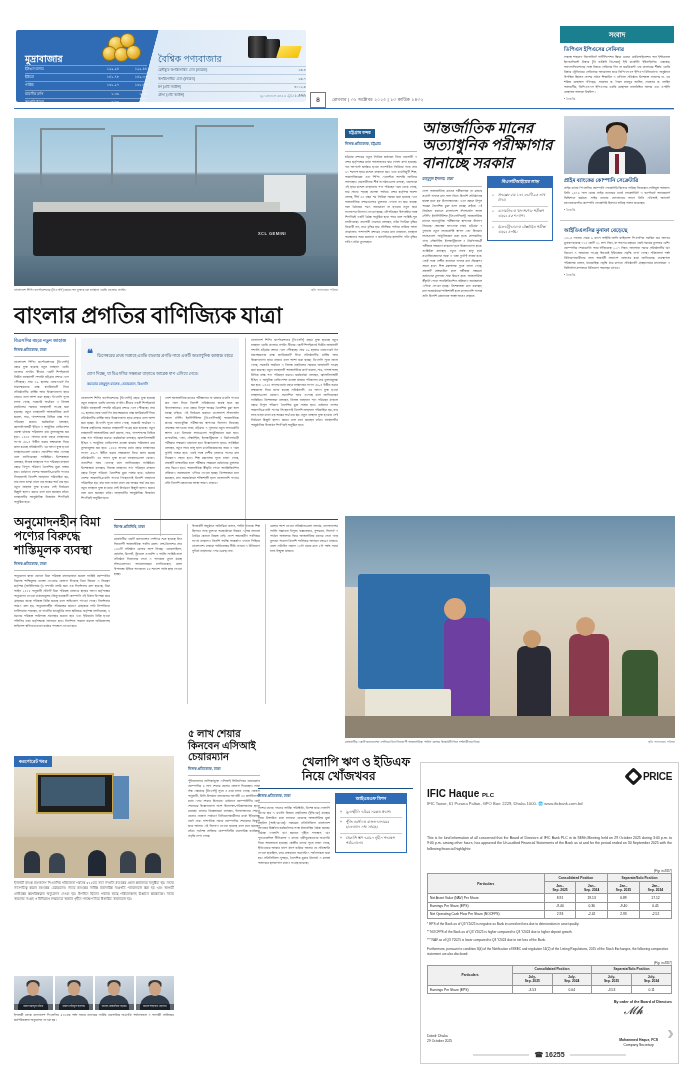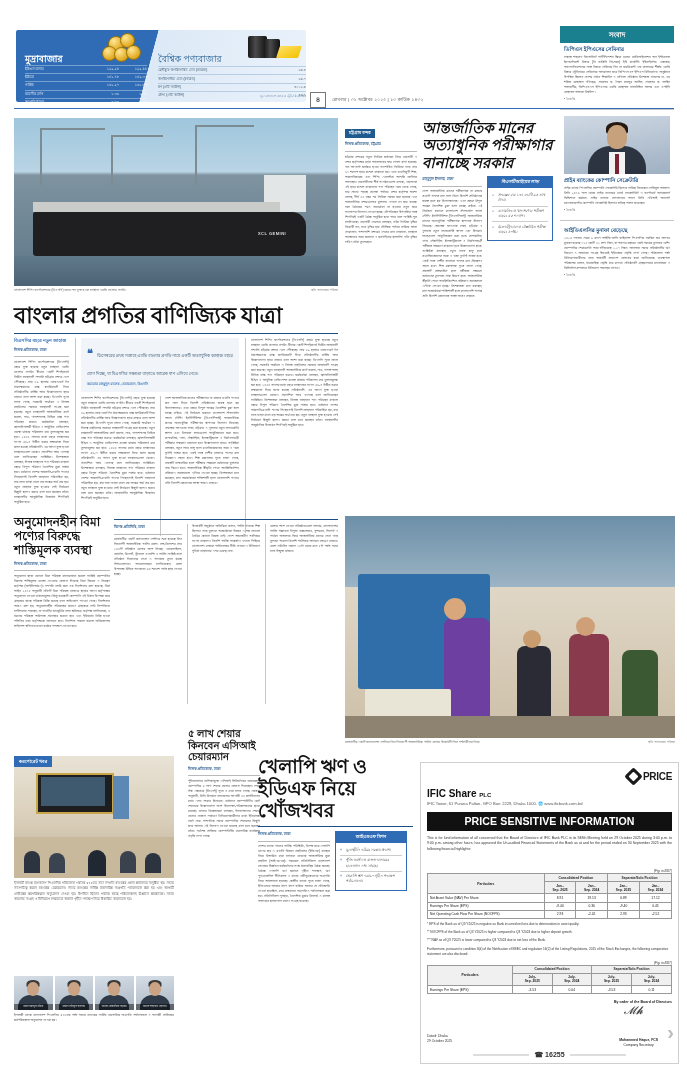--- a/index.html
+++ b/index.html
@@ -400,21 +400,21 @@
   </div>
 
   <div class="col" style="left:180px;top:728px;width:72px;margin-left:8px;">
     <h1 class="hd" style="font-size:10px;">৫ লাখ শেয়ার কিনবেন এসিআই চেয়ারম্যান</h1>
     <div class="byline" style="margin-top:3px;">নিজস্ব প্রতিবেদক, ঢাকা</div>
     <div class="rule" style="margin:2.5px 0;"></div>
     <div class="micro" style="height:250px;overflow:hidden;">পুঁজিবাজারে তালিকাভুক্ত এসিআই লিমিটেডের চেয়ারম্যান কোম্পানির ৫ লাখ শেয়ার কেনার ঘোষণা দিয়েছেন। ঢাকা স্টক এক্সচেঞ্জ (ডিএসই) সূত্রে এ তথ্য জানা গেছে। ঘোষণা অনুযায়ী, তিনি বিদ্যমান বাজারদরে আগামী ৩০ কার্যদিবসের মধ্যে এসব শেয়ার কিনবেন। বর্তমানে কোম্পানিটির মোট শেয়ারের উল্লেখযোগ্য অংশ উদ্যোক্তা-পরিচালকদের হাতে রয়েছে। বাজার বিশ্লেষকেরা বলছেন, উদ্যোক্তাদের শেয়ার কেনার ঘোষণা সাধারণ বিনিয়োগকারীদের মধ্যে ইতিবাচক বার্তা দেয়। সাম্প্রতিক সময়ে কোম্পানির শেয়ারদর কিছুটা কমে আসায় এই উদ্যোগ নেওয়া হয়েছে বলে মনে করছেন তাঁরা। সর্বশেষ প্রান্তিকে কোম্পানিটির ব্যবসায়িক কার্যক্রমে প্রবৃদ্ধি দেখা গেছে।</div>
   </div>
 
   <div class="col" style="left:258px;top:756px;width:155px;">
-    <h1 class="hd" style="font-size:19px;">খেলাপি ঋণ ও ইডিএফ নিয়ে খোঁজখবর</h1>
+    <h1 class="hd" style="font-size:12px;margin-left:44px;">খেলাপি ঋণ ও ইডিএফ নিয়ে খোঁজখবর</h1>
     <div class="thickrule" style="margin:4px 0;"></div>
     <div style="display:flex;gap:5px;">
       <div style="width:72px;">
         <div class="byline">নিজস্ব প্রতিবেদক, ঢাকা</div>
         <div class="rule" style="margin:2.5px 0;"></div>
         <div class="micro" style="height:230px;overflow:hidden;">দেশের ব্যাংক খাতের সার্বিক পরিস্থিতি, বিশেষ করে খেলাপি ঋণের হার ও রপ্তানি উন্নয়ন তহবিলের (ইডিএফ) ব্যবহার নিয়ে বিস্তারিত তথ্য জানতে চেয়েছে আন্তর্জাতিক মুদ্রা তহবিল (আইএমএফ)। সফররত প্রতিনিধিদল বাংলাদেশ ব্যাংকের ঊর্ধ্বতন কর্মকর্তাদের সঙ্গে ধারাবাহিক বৈঠক করছে। বৈঠকে খেলাপি ঋণ কমাতে গৃহীত পদক্ষেপ, ঋণ পুনঃতফসিল নীতিমালা ও ব্যাংক একীভূতকরণের অগ্রগতি নিয়ে আলোচনা হয়েছে। কেন্দ্রীয় ব্যাংক সূত্রে জানা গেছে, ইডিএফের আকার ধাপে ধাপে কমিয়ে আনার যে প্রতিশ্রুতি দেওয়া হয়েছিল, তার বাস্তবায়ন অগ্রগতিও পর্যালোচনা করা হয়। প্রতিনিধিদল সুদহার, বৈদেশিক মুদ্রার রিজার্ভ ও রাজস্ব আদায়ের হালনাগাদ তথ্যও সংগ্রহ করেছে।</div>
       </div>
       <div style="width:72px;">
         <div class="box">
           <div class="box-hd">আইএমএফ মিশন</div>
@@ -428,28 +428,27 @@
     </div>
   </div>
 
   <div class="ad">
     <div class="ad-inner">
       <div class="ad-logo">
         <div class="dia"></div>
         <div class="lt">PRICE</div>
       </div>
       <div class="ad-name">
-        <span>IFIC Share</span> <span class="plc">PLC</span>
+        <span>IFIC Haque</span> <span class="plc">PLC</span>
       </div>
       <div class="ad-addr">
         <span>IFIC Tower, 61 Purana Paltan, GPO Box: 2229, Dhaka 1000.</span>
         <span>🌐</span>
         <span>www.ificbank.com.bd</span>
       </div>
-      <div class="ad-banner">PRICE SENSITIVE INFORMATION</div>
       <div class="ad-body">This is for kind information of all concerned that the Board of Directors of IFIC Bank PLC in its 948th Meeting held on 29 October 2025 during 3:00 p.m. to 9:00 p.m. among other hours, has approved the Un-audited Financial Statements of the Bank as at and for the period ended on 30 September 2025 with the following financial highlights:</div>
 
       <div style="position:absolute;left:0;right:0;top:98px;">
         <div class="ad-fig">(Fig. in BDT)</div>
         <table class="fin">
           <thead>
             <tr>
               <th rowspan="2">Particulars</th>
               <th colspan="2">Consolidated Position</th>
               <th colspan="2">Separate/Solo Position</th>

